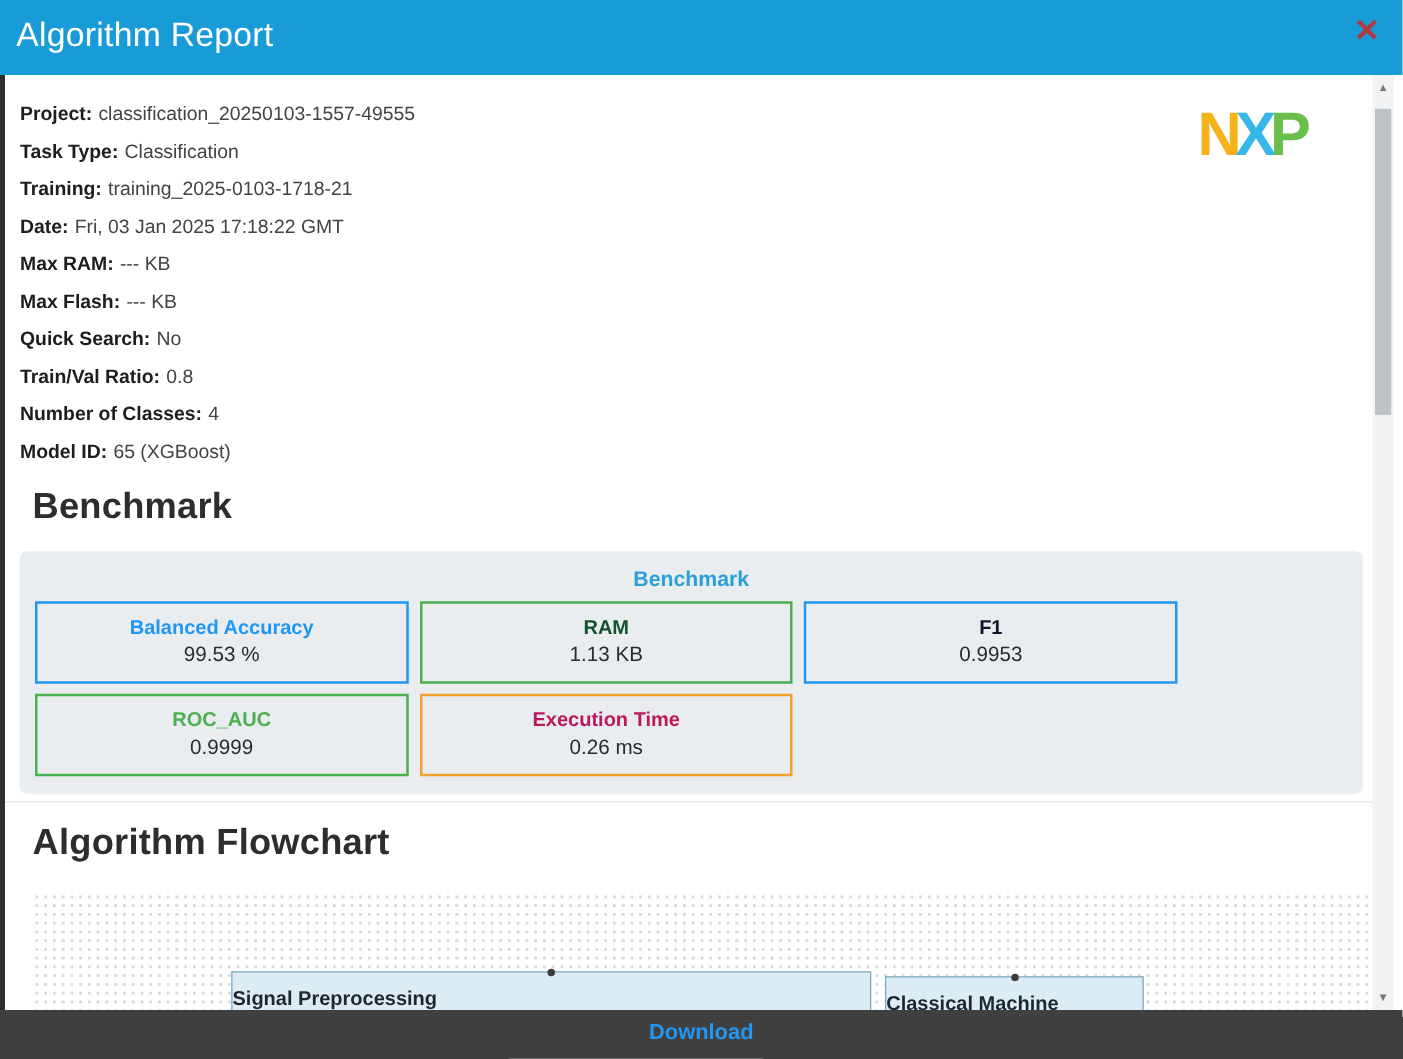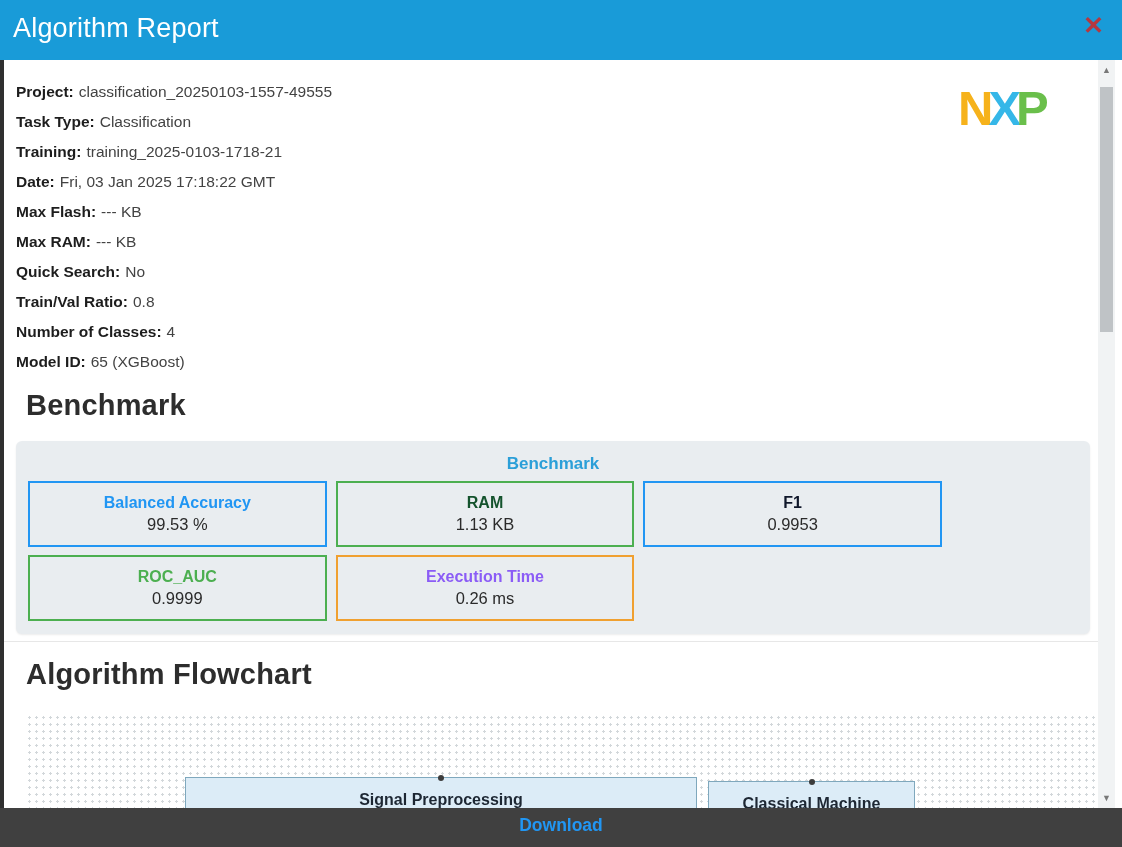--- a/index.html
+++ b/index.html
@@ -32,21 +32,21 @@
   .cards{position:absolute;left:12px;top:40px;width:914px;display:grid;grid-template-columns:1fr 1fr 1fr;gap:8px 9px;}
   .card{height:62px;border:2px solid #999;display:flex;flex-direction:column;align-items:center;justify-content:center;gap:3px;background:transparent;}
   .card-label{font-size:16px;font-weight:bold;}
   .card-value{font-size:16.5px;color:#2b2b2b;}
   
   .divider{position:absolute;left:4px;top:641px;width:1104px;height:1px;background:#e7e7e7;}
   
   .flow-canvas{position:absolute;left:24px;top:712px;width:1076px;height:96px;overflow:hidden;
     background-image:radial-gradient(#d2d7da 1px, transparent 1.3px);background-size:7px 7px;background-position:2px 2px;}
   .flow-node{position:absolute;box-sizing:border-box;height:60px;background:#dcecf7;border:1px solid #7fa8bd;
-    text-align:center;padding-top:13px;font-size:16px;font-weight:bold;color:#1d2733;}
+    padding-top:13px;font-size:16px;font-weight:bold;color:#1d2733;}
   .flow-node .handle{position:absolute;left:50%;top:-3px;width:6px;height:6px;background:#3c3c3c;border-radius:50%;transform:translateX(-50%);}
   #node-0{left:161px;top:65px;width:512px;}
   #node-1{left:684px;top:69px;width:207px;}
   
   .scrollbar{position:absolute;right:7px;top:60px;width:17px;height:748px;background:#f1f3f4;}
   .sb-arrow{position:absolute;left:0;width:17px;height:16px;color:#787878;font-size:9px;text-align:center;line-height:16px;cursor:pointer;user-select:none;}
   .sb-up{top:2px;}
   .sb-down{bottom:2px;}
   .sb-thumb{position:absolute;left:2px;top:27px;width:13px;height:245px;background:#bfc3c6;cursor:pointer;}
   
@@ -63,22 +63,22 @@
     <div class="close-btn">✕</div>
   </div>
 
   <div class="page-edge"></div>
 
   <ul class="meta-list">
     <li><b>Project:</b><span>classification_20250103-1557-49555</span></li>
     <li><b>Task Type:</b><span>Classification</span></li>
     <li><b>Training:</b><span>training_2025-0103-1718-21</span></li>
     <li><b>Date:</b><span>Fri, 03 Jan 2025 17:18:22 GMT</span></li>
+    <li><b>Max RAM:</b><span>--- KB</span></li>
     <li><b>Max Flash:</b><span>--- KB</span></li>
-    <li><b>Max RAM:</b><span>--- KB</span></li>
     <li><b>Quick Search:</b><span>No</span></li>
     <li><b>Train/Val Ratio:</b><span>0.8</span></li>
     <li><b>Number of Classes:</b><span>4</span></li>
     <li><b>Model ID:</b><span>65 (XGBoost)</span></li>
   </ul>
 
   <div class="nxp-logo">
     <span style="color: rgb(246, 178, 27);">N</span><span style="color: rgb(53, 183, 232);">X</span><span style="color: rgb(106, 191, 75);">P</span>
   </div>
 
@@ -97,21 +97,21 @@
       </div>
       <div class="card" style="border-color: rgb(33, 150, 243);">
         <div class="card-label" style="color: #0f172a;">F1</div>
         <div class="card-value">0.9953</div>
       </div>
       <div class="card" style="border-color: rgb(76, 175, 80); text-align: center;">
         <div class="card-label" style="color: rgb(76, 175, 80);">ROC_AUC</div>
         <div class="card-value">0.9999</div>
       </div>
       <div class="card" style="border-color: rgb(240, 160, 48);">
-        <div class="card-label" style="color: #8b5cf6;">Execution Time</div>
+        <div class="card-label" style="color: #be185d;">Execution Time</div>
         <div class="card-value">0.26 ms</div>
       </div>
     </div>
   </div>
 
   <div class="divider"></div>
 
   <h2 class="section-h" id="h-flowchart">Algorithm Flowchart</h2>
 
   <div class="flow-canvas">

